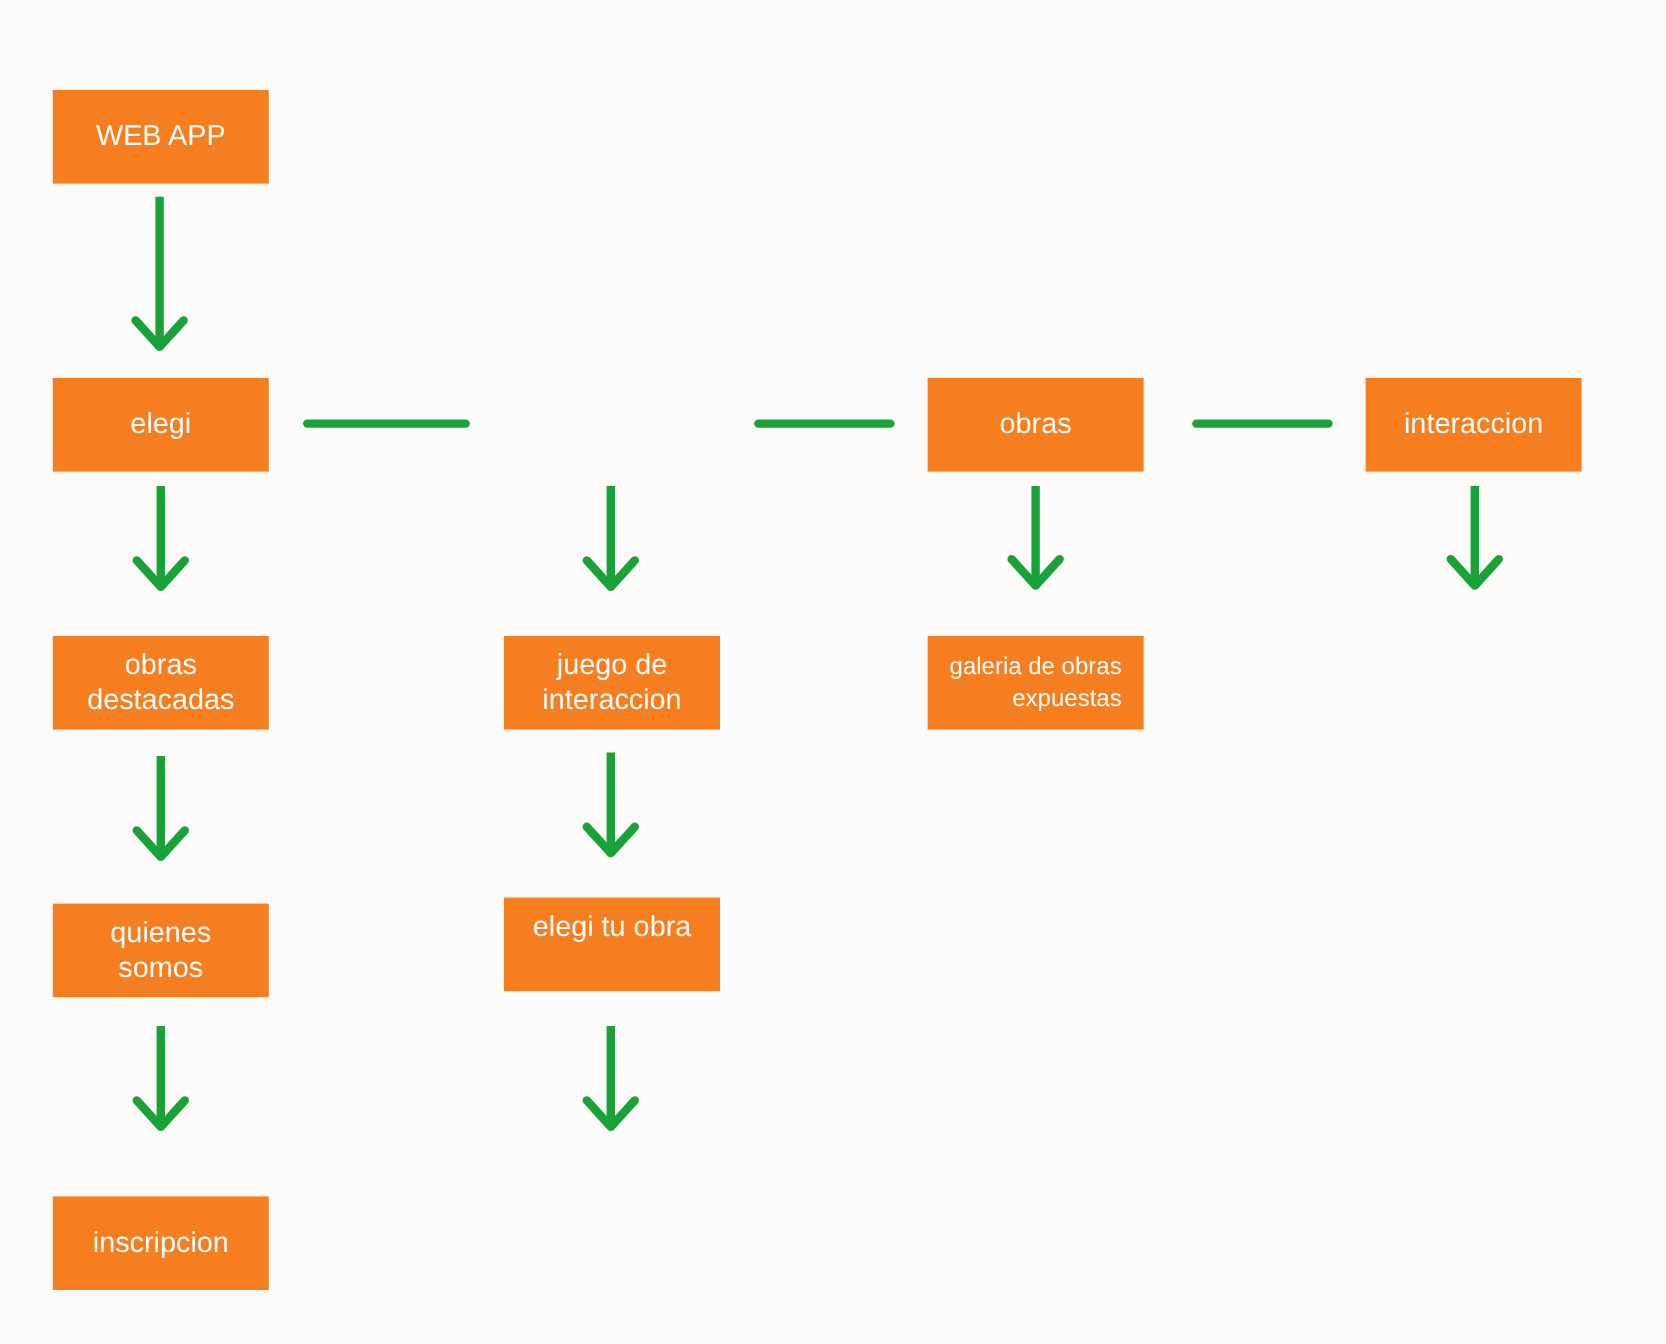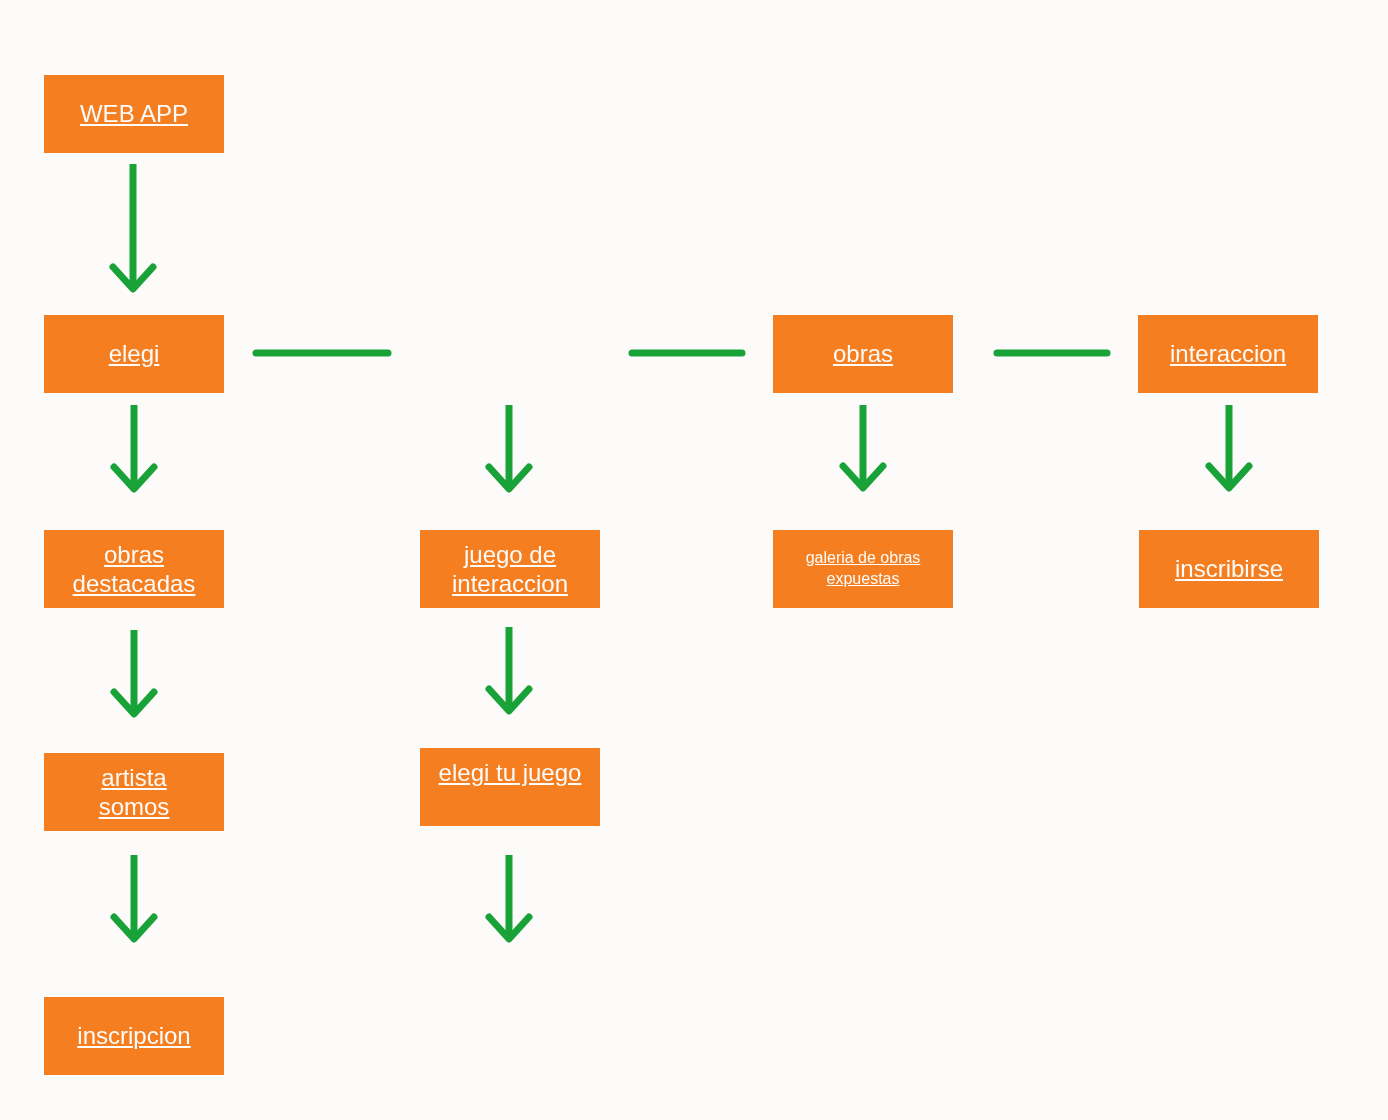--- a/index.html
+++ b/index.html
@@ -38,23 +38,22 @@
     color: var(--node-text);
     display: flex;
     align-items: center;
     justify-content: center;
     text-align: center;
     font-size: 24px;
     line-height: 1.22;
     white-space: pre-line;
     cursor: default;
     user-select: none;
-    text-decoration: underline;
   }
-  .node.small-text { font-size: 16px; line-height: 1.3; }
+  .node.small-text { font-size: 20px; line-height: 1.3; text-align: right; }
   .node.text-high { padding-bottom: 28px; }
 
   
   .pos-web-app      { left: 44px;   top: 75px;  }
   .pos-inicio       { left: 44px;   top: 315px; }
   .pos-yo-soy-artista { left: 420px; top: 315px; }
   .pos-obras        { left: 773px;  top: 315px; }
   .pos-registrate   { left: 1138px; top: 315px; }
   .pos-obras-destacadas { left: 44px;  top: 530px; }
   .pos-juego-de-interaccion { left: 420px; top: 530px; }
@@ -125,23 +124,22 @@
 
   <div class="node pos-obras-destacadas">obras
 destacadas</div>
 
   <div class="node pos-juego-de-interaccion">juego de
 interaccion</div>
 
   <div class="node small-text pos-galeria">galeria de obras
 expuestas</div>
 
-  <div class="node pos-inscribirse">inscribirse</div>
 
-  <div class="node pos-quienes-somos">artista
+  <div class="node pos-quienes-somos">quienes
 somos</div>
 
-  <div class="node text-high pos-elegi-tu-obra">elegi tu juego</div>
+  <div class="node text-high pos-elegi-tu-obra">elegi tu obra</div>
 
   <div class="node pos-inscripcion">inscripcion</div>
 
 
 </div>
 
 </body></html>

